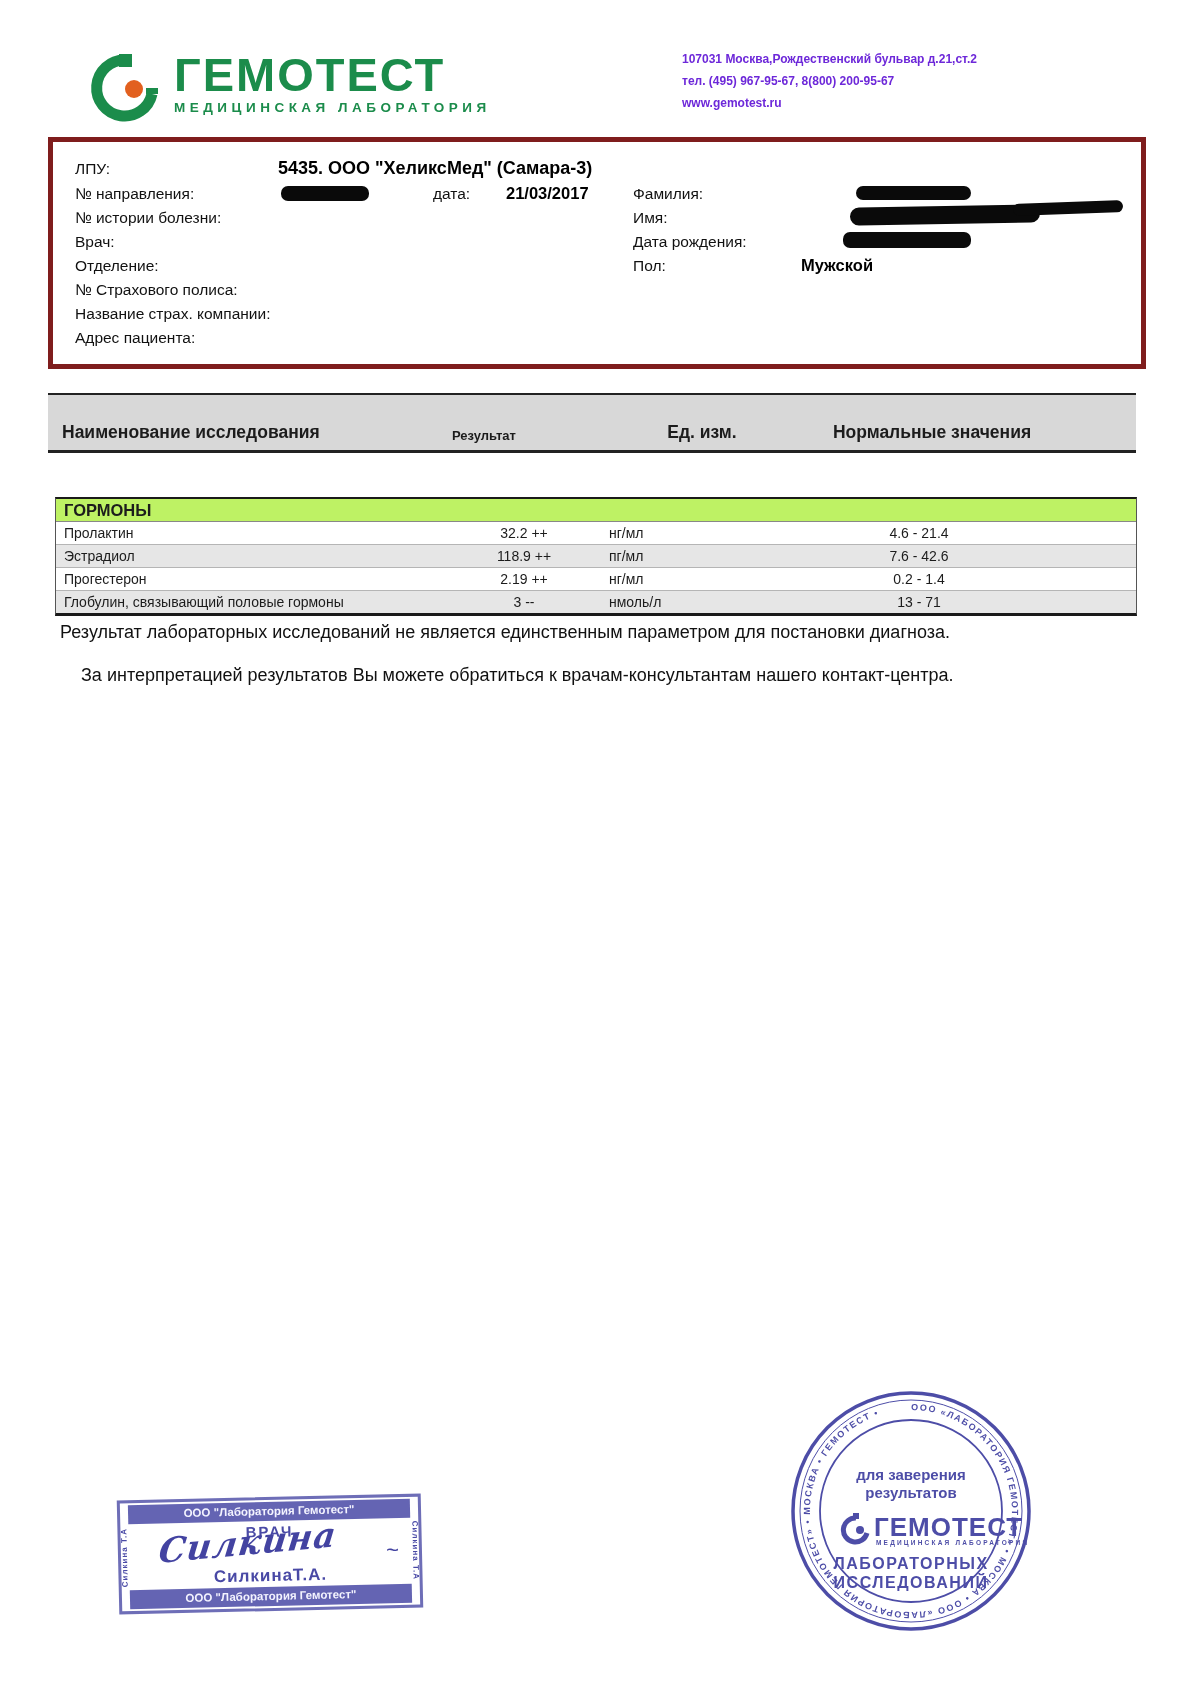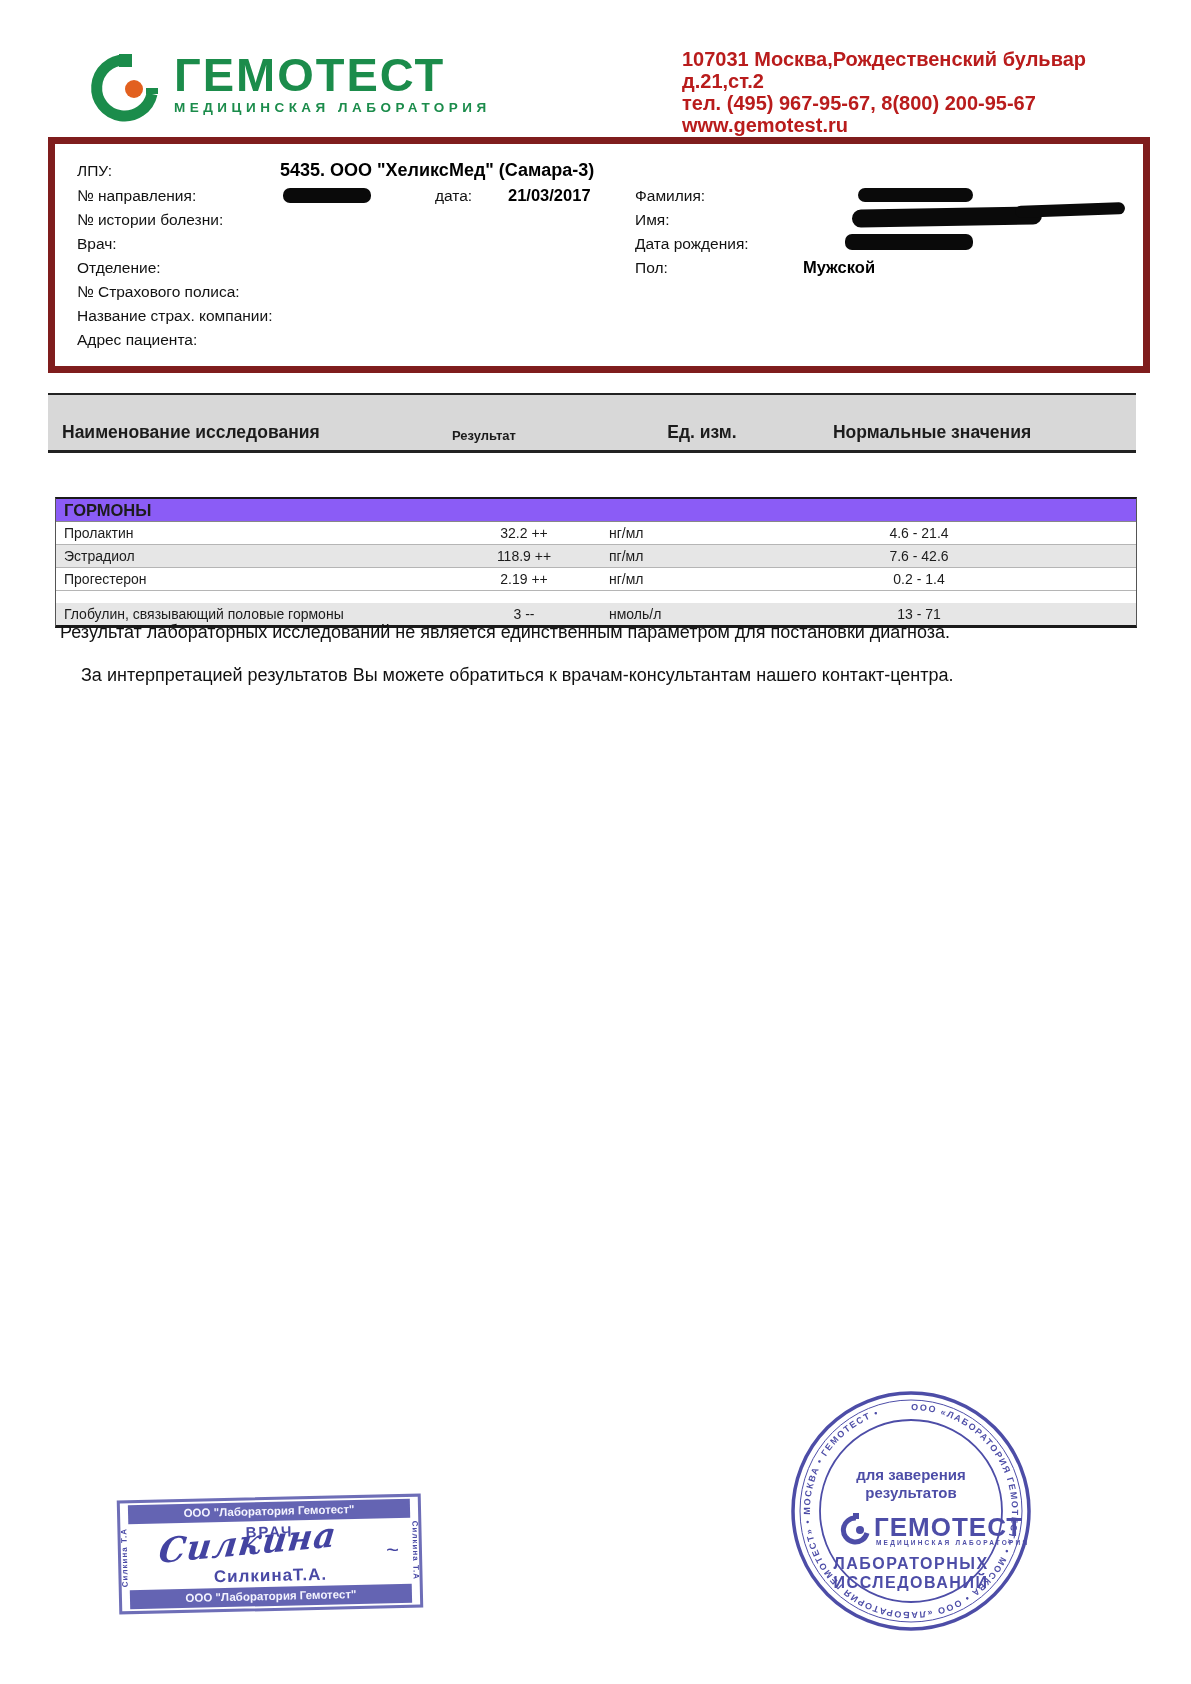--- a/index.html
+++ b/index.html
@@ -7,47 +7,47 @@
     position:relative;width:1191px;height:1684px;background:#ffffff;
     font-family:"Liberation Sans", sans-serif;color:#1c1c1c;overflow:hidden;
   }
   .abs{position:absolute;}
 
   
   .logo-wrap{left:88px;top:52px;width:420px;height:80px;display:flex;align-items:flex-start;}
   .logo-text{margin-left:12px;}
   .brand{font-size:47px;font-weight:bold;color:#1b8c4b;letter-spacing:2px;line-height:46px;}
   .brand-sub{font-size:13.5px;font-weight:bold;color:#1b8c4b;letter-spacing:4.5px;margin-top:2px;}
-  .contact{left:682px;top:48px;width:460px;font-size:20px;font-weight:bold;line-height:22px;color:#b91c1c;}
-
-  
-  .pbox{left:48px;top:137px;width:1088px;height:222px;border:7px solid #7f1d1d;}
+  .contact{left:682px;top:48px;width:460px;font-size:12px;font-weight:bold;line-height:22px;color:#6d28d9;}
+
+  
+  .pbox{left:48px;top:137px;width:1088px;height:222px;border:5px solid #7f1d1d;}
   .lbl{position:absolute;font-size:15.5px;color:#111;white-space:nowrap;}
   .val-bold{position:absolute;font-size:16.5px;font-weight:bold;color:#000;white-space:nowrap;}
   .redact{position:absolute;background:#0a0a0a;border-radius:7px;}
 
   
   .thead{left:48px;top:393px;width:1088px;height:60px;background:#d8d8d8;
          border-top:2px solid #222;border-bottom:3px solid #222;
          display:flex;align-items:flex-end;padding-bottom:7px;box-sizing:border-box;}
   .thead .c1{width:390px;padding-left:14px;font-size:17.5px;font-weight:bold;}
   .thead .c2{width:170px;text-align:left;font-size:13px;font-weight:bold;}
   .thead .c3{width:160px;text-align:center;font-size:17.5px;font-weight:bold;}
   .thead .c4{width:300px;text-align:center;font-size:17.5px;font-weight:bold;}
 
   
   .rtable{left:55px;top:497px;width:1080px;border-top:2px solid #1a1a1a;border-bottom:3px solid #1a1a1a;
           border-left:1px solid #555;border-right:1px solid #555;}
   .rrow{display:flex;align-items:center;height:22px;border-bottom:1px solid #b5b5b5;font-size:14px;}
-  .rrow:last-child{border-bottom:none;margin-top:12px;}
+  .rrow:last-child{border-bottom:none;}
   .rrow .c1{width:383px;padding-left:8px;box-sizing:border-box;white-space:nowrap;}
   .rrow .c2{width:170px;text-align:center;}
   .rrow .c3{width:160px;text-align:left;}
   .rrow .c4{width:300px;text-align:center;}
-  .sect{background:#8b5cf6;font-weight:bold;font-size:16.5px;border-bottom:1px solid #888;}
+  .sect{background:#bef264;font-weight:bold;font-size:16.5px;border-bottom:1px solid #888;}
   .row-gray{background:#e6e6e6;}
   .row-white{background:#ffffff;}
 
   .note{position:absolute;font-size:18px;color:#111;white-space:nowrap;}
 
   
   .dstamp{left:118px;top:1497px;width:304px;height:114px;border:3px solid rgba(58,58,158,.8);
           transform:rotate(-1.3deg);color:#3a3a9e;background:rgba(255,255,255,0);box-sizing:border-box;opacity:.92;}
   .dstamp .band{position:absolute;left:8px;right:8px;height:19px;background:rgba(58,58,158,.85);
           color:#f3f3ff;font-size:11.5px;font-weight:bold;text-align:center;line-height:19px;white-space:nowrap;}

